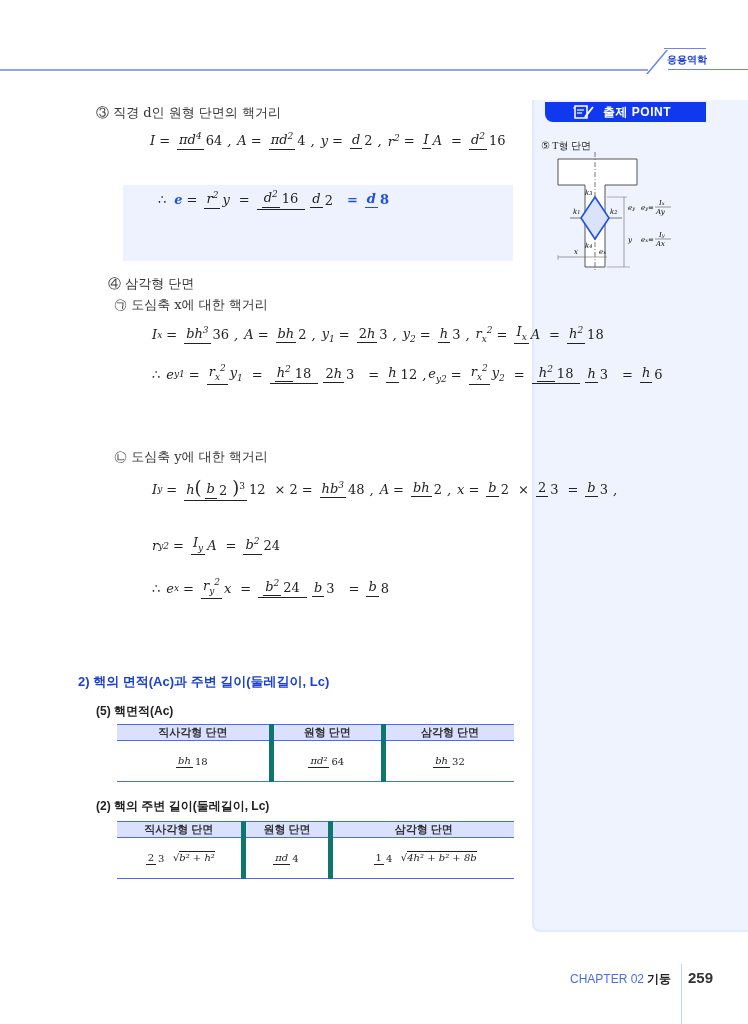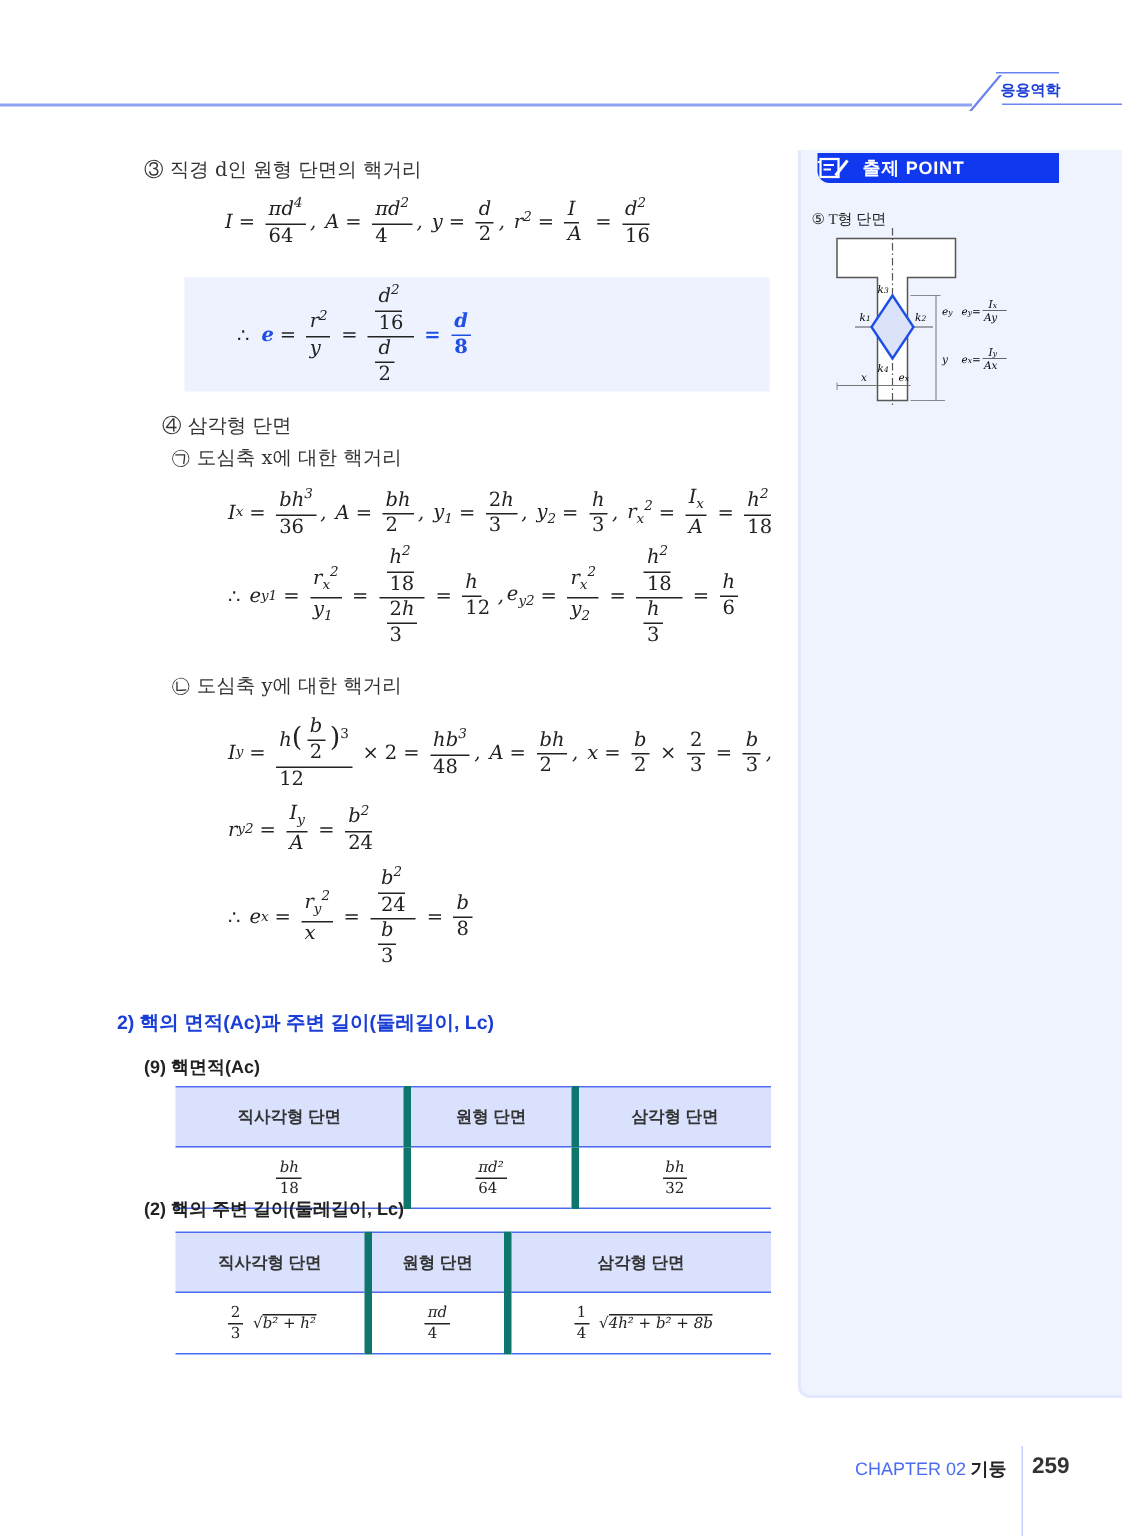--- a/index.html
+++ b/index.html
@@ -13,43 +13,43 @@
   .hdr-line2 { position: absolute; left: 668px; top: 69px; width: 80px; height: 1px; background: #6b84f0; }
   .hdr-slash { position: absolute; left: 646px; top: 50px; width: 2px; height: 24px; background: #6b84f0; transform: skewX(-40deg); transform-origin: bottom; }
   .hdr-top { position: absolute; left: 664px; top: 48px; width: 42px; height: 1px; background: #6b84f0; }
   .hdr-title { position: absolute; left: 667px; top: 53px; font-size: 10px; font-weight: bold; color: #1a3ed6; font-family: "Liberation Sans", sans-serif; }
 
   
   .side { position: absolute; left: 532px; top: 100px; width: 216px; height: 832px; background: #eff3fe;
           border-left: 2px solid #e3e9fc; border-bottom: 2px solid #e3e9fc; border-bottom-left-radius: 8px; }
   .point { position: absolute; left: 545px; top: 102px; width: 161px; height: 20px; background: #1039ef;
            border-bottom-left-radius: 8px; color: #fff; font-family: "Liberation Sans", sans-serif;
-           font-size: 12px; font-weight: bold; display: flex; align-items: center; padding-left: 0; gap: 8px; letter-spacing: 0.5px; }
+           font-size: 12px; font-weight: bold; display: flex; align-items: center; padding-left: 28px; gap: 8px; letter-spacing: 0.5px; }
   .point svg { width: 22px; height: 16px; }
   .side-sub { position: absolute; left: 541px; top: 139px; font-size: 10px; font-family: Liberation Serif, serif; color:#222; }
   .tsec { position: absolute; left: 552px; top: 150px; }
 
   
   .txt { position: absolute; font-size: 13px; color: #333; }
   .eq { position: absolute; font-size: 13px; display: flex; align-items: center; white-space: nowrap; }
-  .frac { display: inline-flex; flex-direction: column; align-items: flex-start; margin: 0 3px; vertical-align: middle; }
+  .frac { display: inline-flex; align-items: center; margin: 0 3px; vertical-align: middle; }
   .frac .n { padding: 0 2px 1px; border-bottom: 1px solid #222; line-height: 1.1; }
   .frac .d { padding: 1px 2px 0; line-height: 1.1; }
   .op { margin: 0 4px; font-style: normal; }
   sup { font-size: 9px; vertical-align: super; }
   sub { font-size: 9px; vertical-align: sub; }
 
   .hl { position: absolute; left: 123px; top: 185px; width: 390px; height: 76px; background: #eef2fe; }
   .blue { color: #1e4fe6; font-weight: bold; }
 
   .h2 { position: absolute; left: 78px; top: 673px; font-family: "Liberation Sans", sans-serif; font-size: 13px; font-weight: bold; color: #1a3ed6; text-align: center; }
   .h3 { position: absolute; left: 96px; font-family: "Liberation Sans", sans-serif; font-size: 12px; font-weight: bold; color: #222; }
 
   table { position: absolute; left: 117px; width: 397px; border-collapse: collapse; font-size: 11px; }
-  th { background: #d9e1fc; font-family: "Liberation Sans", sans-serif; font-weight: bold; height: 40px; border-top: 1.5px solid #4a6bf2; color:#333; }
+  th { background: #d9e1fc; font-family: "Liberation Sans", sans-serif; font-weight: bold; height: 16px; border-top: 1.5px solid #4a6bf2; color:#333; }
   th + th, td + td { border-left: 5px solid #0f766e; }
   td { height: 41px; text-align: center; border-top: 1px solid #4a6bf2; border-bottom: 1.5px solid #4a6bf2; }
   td .frac { font-size: 10px; }
 
   
   .ftr-ch { position: absolute; left: 570px; top: 971px; font-family: "Liberation Sans", sans-serif; font-size: 12px; color: #4a6bf2; }
   .ftr-ch b { color: #222; font-weight: bold; margin-left: 3px; }
   .ftr-line { position: absolute; left: 681px; top: 964px; width: 1px; height: 60px; background: #c5d0fb; }
   .ftr-pg { position: absolute; left: 688px; top: 969px; font-family: "Liberation Sans", sans-serif; font-size: 15px; font-weight: bold; color: #333; }
 </style>
@@ -278,21 +278,21 @@
           <span class="d rm">3</span>
         </span></span>
     </span>
   <span class="op">=</span><span class="frac">
       <span class="n">b</span>
       <span class="d rm">8</span>
     </span>
 </div>
 
 <div class="h2">2) 핵의 면적(Ac)과 주변 길이(둘레길이, Lc)</div>
-<div class="h3" style="top:703px;">(9) 핵면적(Ac)</div>
+<div class="h3" style="top:703px;">(5) 핵면적(Ac)</div>
 
 <table style="top:724px;">
   <tbody>
       <tr>
     <th>직사각형 단면</th>
     <th>원형 단면</th>
     <th>삼각형 단면</th>
   </tr>
   <tr>
     <td><span class="frac math">

